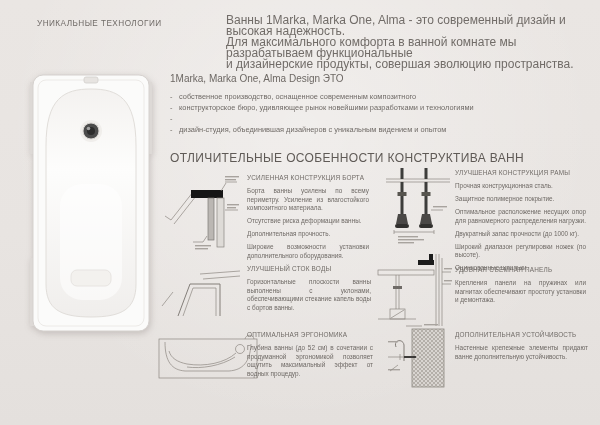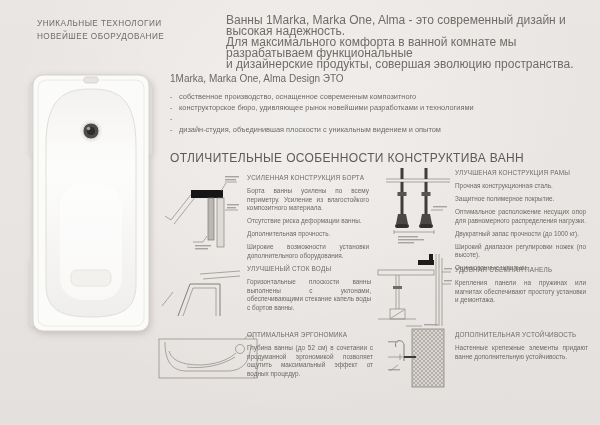--- a/index.html
+++ b/index.html
@@ -33,21 +33,20 @@
   .sk-thin{stroke:#8c8781;stroke-width:.7;fill:none;}
   .lbl{fill:#a8a39e;}
 </style>
 </head>
 <body>
 
 <div class="page">
 
   <div class="abs intro-left">
     <div>УНИКАЛЬНЫЕ ТЕХНОЛОГИИ</div>
-    <div>НОВЕЙШЕЕ ОБОРУДОВАНИЕ</div>
   </div>
 
   <div class="abs intro-right">
     <div>Ванны 1Marka, Marka One, Alma - это современный дизайн и высокая надежность.</div>
     <div>Для максимального комфорта в ванной комнате мы разрабатываем функциональные</div>
     <div>и дизайнерские продукты, совершая эволюцию пространства.</div>
   </div>
 
   <div class="abs tub-wrap">
     <svg width="122" height="258" viewBox="0 0 122 258">
@@ -82,21 +81,21 @@
     </div>
     <div class="bullet-row">
       <span class="marker">-</span>
       <span>конструкторское бюро,  удивляющее рынок новейшими разработками и технологиями</span>
     </div>
     <div class="bullet-row">
       <span class="marker">-</span>
     </div>
     <div class="bullet-row">
       <span class="marker">-</span>
-      <span>дизайн-студия, объединившая плоскости с уникальным видением и опытом</span>
+      <span>дизайн-студия, объединившая дизайнеров с уникальным видением и опытом</span>
     </div>
   </div>
 
   <div class="abs features-header">ОТЛИЧИТЕЛЬНЫЕ ОСОБЕННОСТИ КОНСТРУКТИВА ВАНН</div>
 
   <div class="diagram" style="left:163px;top:170px;">
     <svg width="78" height="88" viewBox="0 0 78 88">
       <path class="sk-thin" d="M30,22 L8,50 M33,26 L11,54 M8,50 L2,46"></path>
       <rect x="28" y="20" width="32" height="8" fill="#161616"></rect>
       <rect x="45" y="28" width="6" height="42" fill="#bbb7b3" stroke="#7d7975" stroke-width=".7"></rect>

